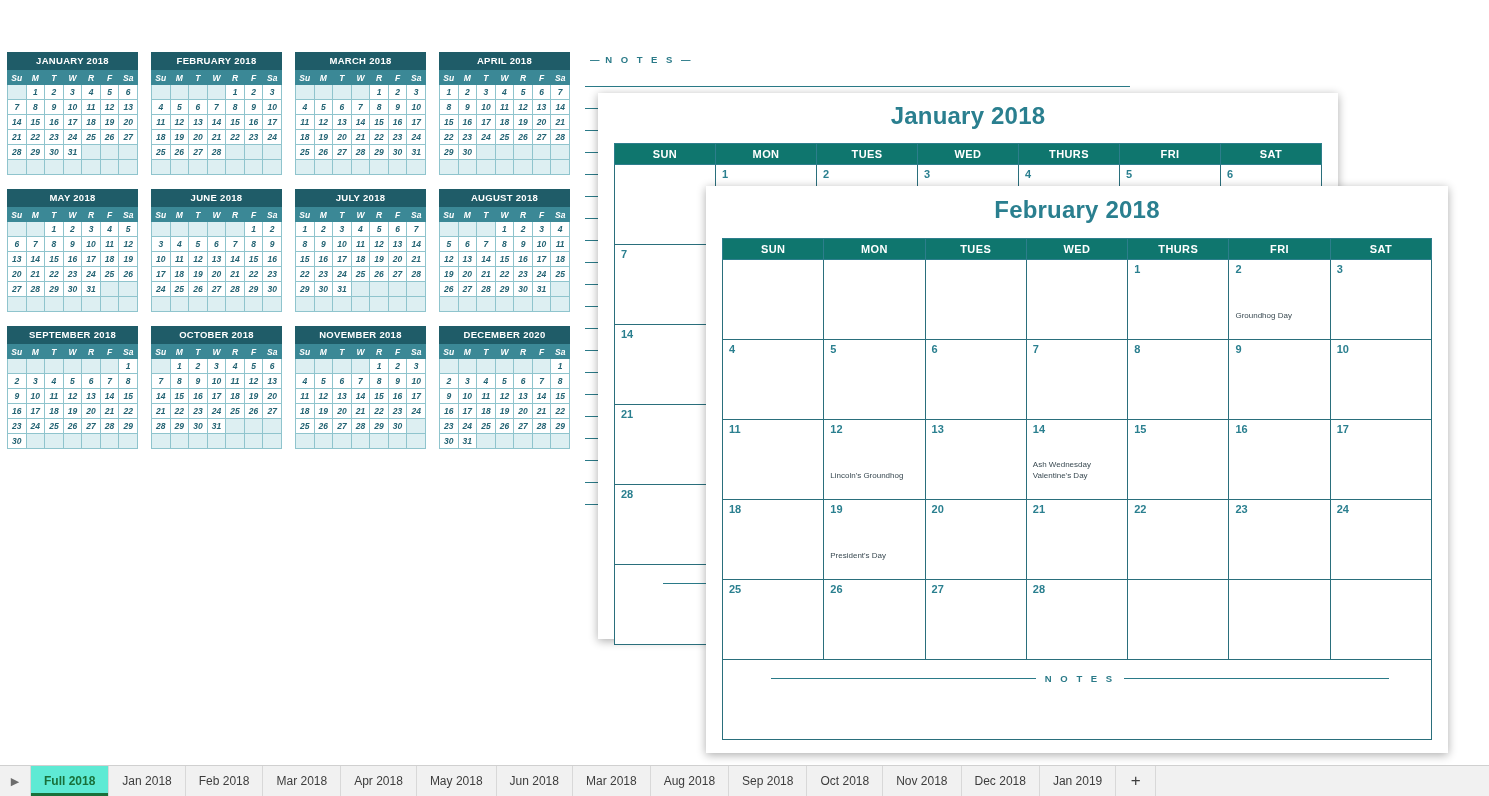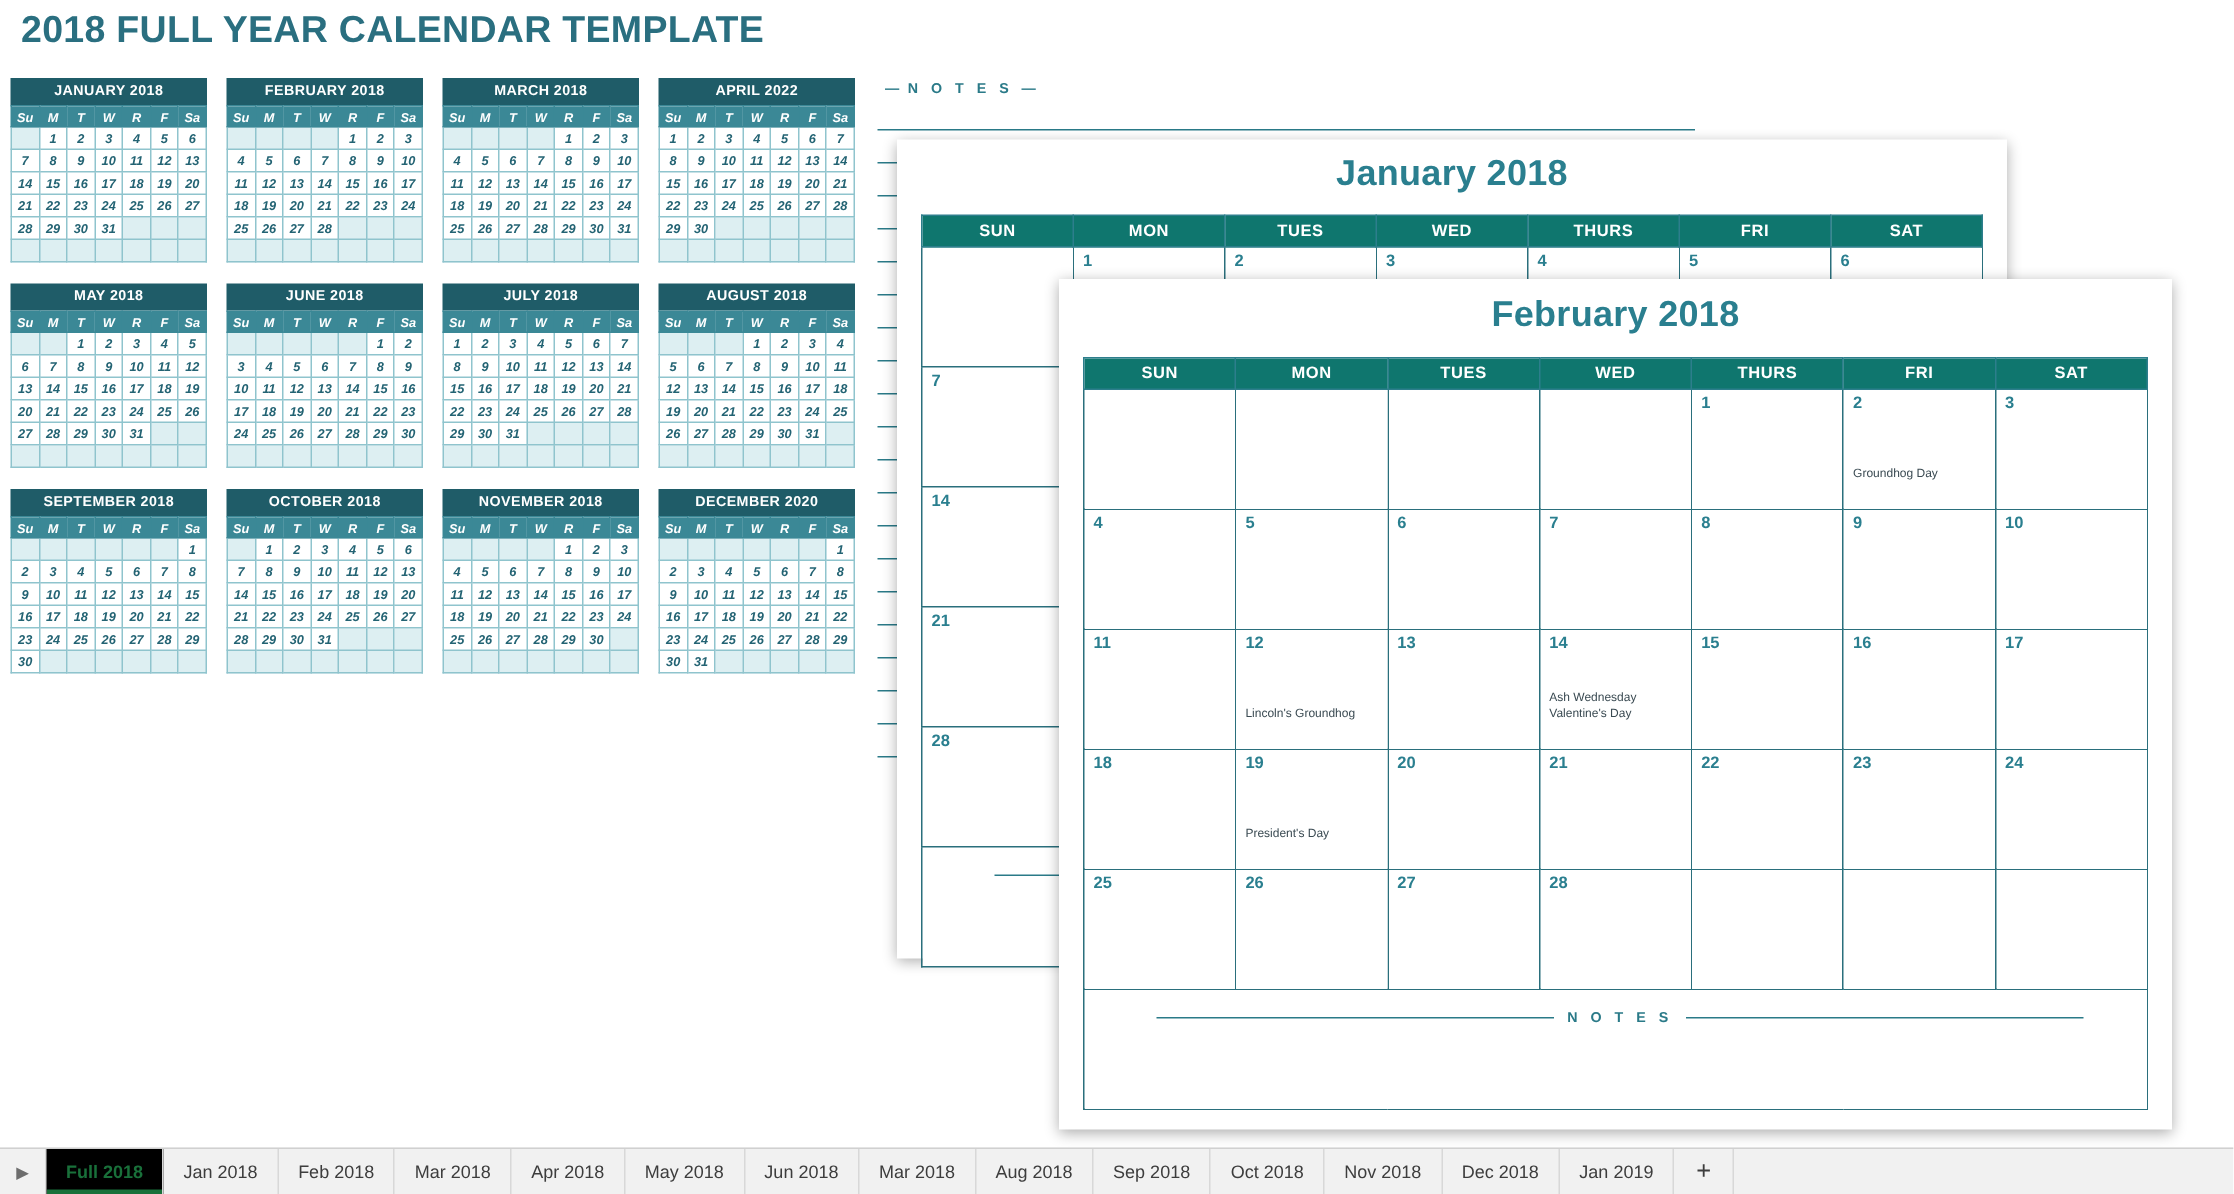--- a/index.html
+++ b/index.html
@@ -129,35 +129,34 @@
     width: 30px; display: flex; align-items: center; justify-content: center;
     color: #6d6d6d; font-size: 11px;
   }
   .tab {
     display: flex; align-items: center; justify-content: center;
     padding: 0 13px; font-size: 12px; color: #3d3d3d;
     border-right: 1px solid #d8d8d8; white-space: nowrap;
   }
   .tab:first-of-type { border-left: 1px solid #d8d8d8; }
   .tab.active {
-    background: #000000; color: #19703a; font-weight: bold;
+    background: #5eead4; color: #19703a; font-weight: bold;
     box-shadow: inset 0 -3px 0 #19703a;
   }
   .tab-add {
     display: flex; align-items: center; justify-content: center;
     width: 40px; font-size: 17px; color: #3d3d3d;
     border-right: 1px solid #d8d8d8;
   }
 </style>
 </head>
 <body>
 
 <div id="page">
 
-  <div class="page-title">2018 FULL YEAR CALENDAR TEMPLATE</div>
 
   <div class="mini-grid" id="mini-grid">
       <div class="mini-cal">
         <div class="mini-title">JANUARY 2018</div>
         <table class="mini">
           <thead>
             <tr>
               <th>Su</th>
               <th>M</th>
               <th>T</th>
@@ -363,21 +362,21 @@
               <td class="pad"></td>
               <td class="pad"></td>
               <td class="pad"></td>
               <td class="pad"></td>
               <td class="pad"></td>
             </tr>
           </tbody>
         </table>
       </div>
       <div class="mini-cal">
-        <div class="mini-title">APRIL 2022</div>
+        <div class="mini-title">APRIL 2018</div>
         <table class="mini">
           <thead>
             <tr>
               <th>Su</th>
               <th>M</th>
               <th>T</th>
               <th>W</th>
               <th>R</th>
               <th>F</th>
               <th>Sa</th>

